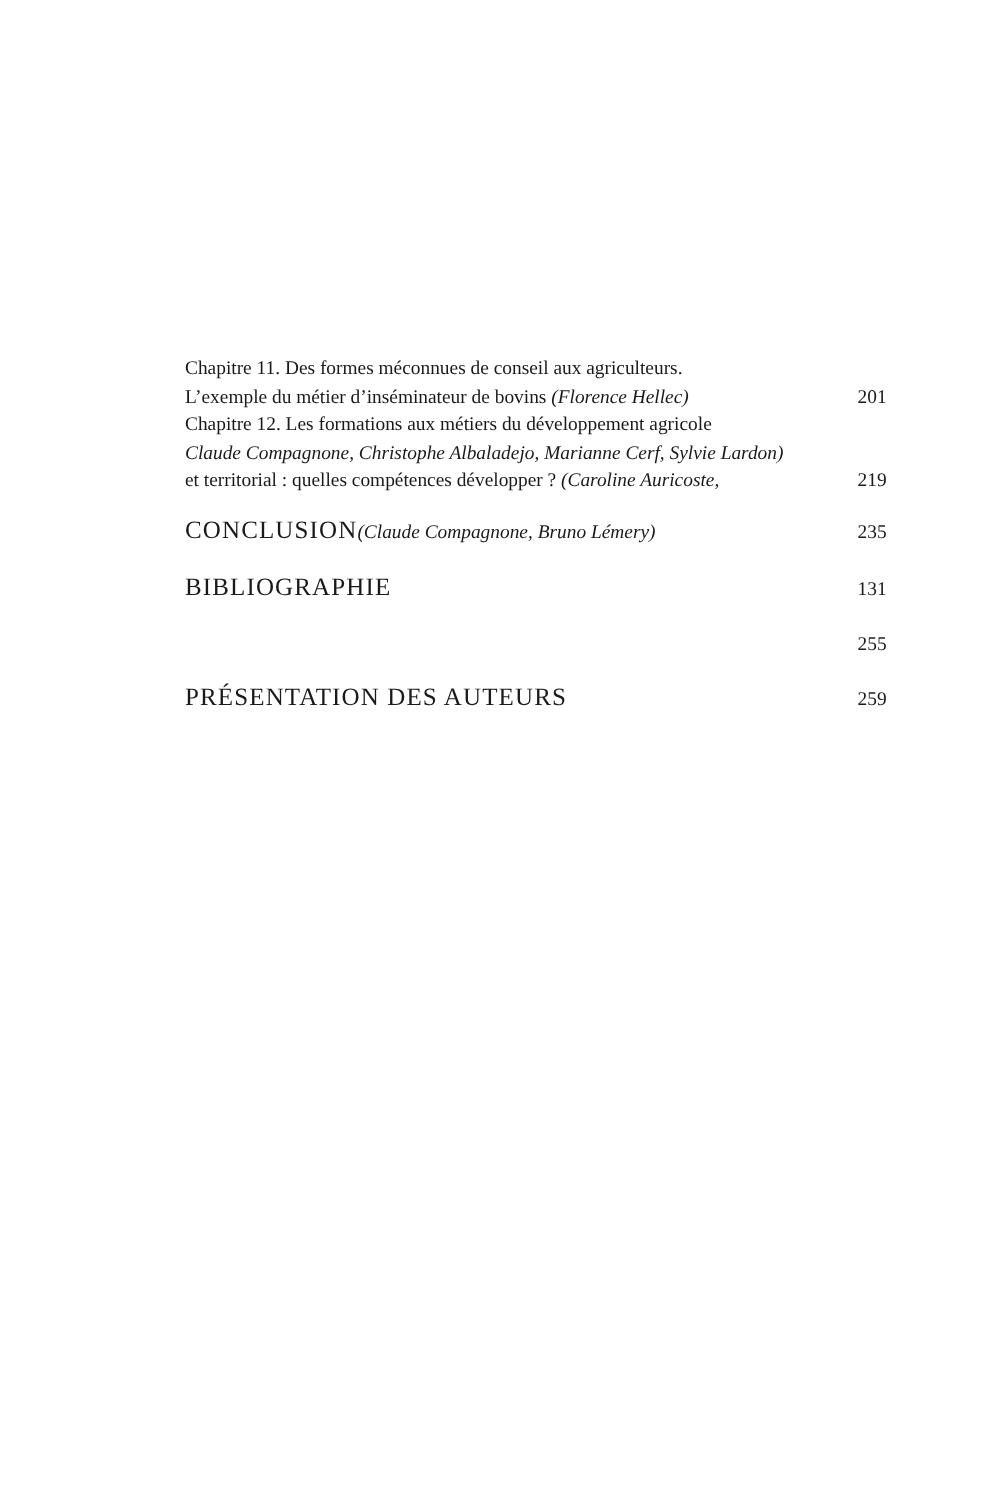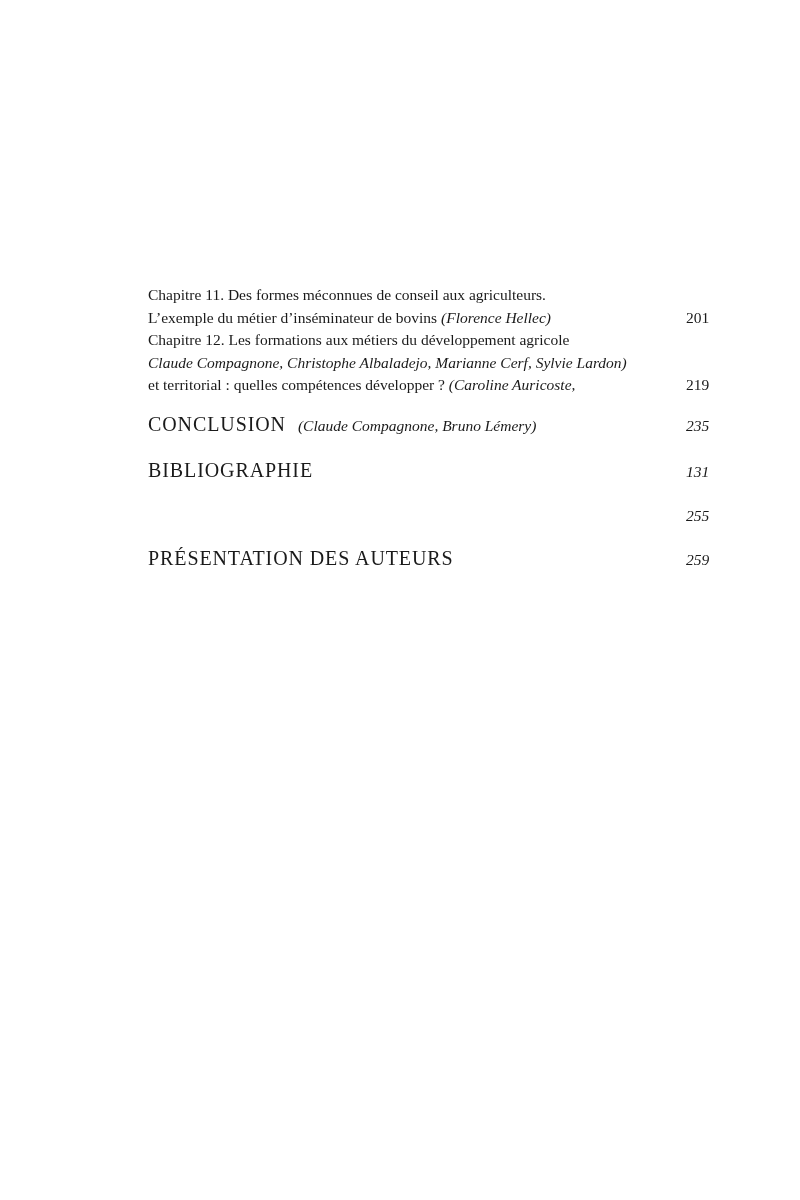--- a/index.html
+++ b/index.html
@@ -75,21 +75,20 @@
     font-variant: normal;
   }
   .section .label .auth {
     font-style: italic;
     font-size: 15.5px;
     letter-spacing: 0;
   }
   .section .pageno {
     top: 4px;
     font-size: 15.5px;
-    font-style: italic;
   }
   .sec-conclusion { height: 46px; }
   .sec-biblio { height: 44px; }
   .sec-sigles { height: 44px; }
   .sec-presentation { height: 40px; }
 </style>
 </head>
 <body>
 
 <div class="page">
@@ -106,21 +105,21 @@
     <div class="entry chapter chapter-12">
       <div class="lines">
         <div class="line">Chapitre 12. Les formations aux métiers du développement agricole</div>
         <div class="line"><span class="ital">Claude Compagnone, Christophe Albaladejo, Marianne Cerf, Sylvie Lardon)</span></div>
         <div class="line"><span>et territorial : quelles compétences développer ? </span><span class="ital">(Caroline Auricoste,</span></div>
       </div>
       <div class="pageno">219</div>
     </div>
 
     <div class="entry section sec-conclusion">
-      <div class="label"><span>CONCLUSION</span><span class="auth" style="margin-left:12px;">(Claude Compagnone, Bruno Lémery)</span></div>
+      <div class="label"><span>CONCLUSION</span><span class="auth" style="margin-left:0;">(Claude Compagnone, Bruno Lémery)</span></div>
       <div class="pageno">235</div>
     </div>
 
     <div class="entry section sec-biblio">
       <div class="label"><span>BIBLIOGRAPHIE</span></div>
       <div class="pageno">131</div>
     </div>
 
     <div class="entry section sec-sigles">
       <div class="pageno">255</div>

